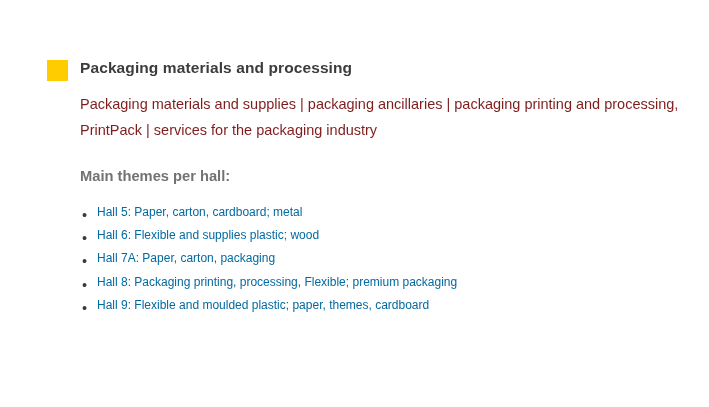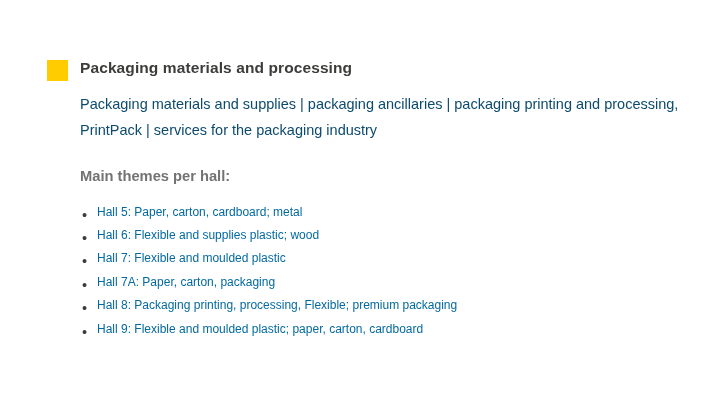--- a/index.html
+++ b/index.html
@@ -45,21 +45,21 @@
     line-height: 1.45;
     letter-spacing: 0.1px;
   }
   .body-block {
     margin-left: 33px;
   }
   .intro {
     margin-top: 11px;
     font-size: 14.5px;
     line-height: 1.78;
-    color: #0c4a6e;
+    color: #7f1d1d;
     max-width: 610px;
   }
   .subheading {
     margin-top: 21px;
     font-size: 14.7px;
     font-weight: bold;
     color: #737373;
     line-height: 1.5;
   }
   ul.halls {
@@ -96,21 +96,20 @@
     </div>
 
     <div class="body-block">
       <p class="intro">Packaging materials and supplies | packaging ancillaries | packaging printing and processing, PrintPack | services for the packaging industry</p>
 
       <div class="subheading">Main themes per hall:</div>
 
       <ul class="halls">
         <li>Hall 5: Paper, carton, cardboard; metal</li>
         <li>Hall 6: Flexible and supplies plastic; wood</li>
-        <li>Hall 7: Flexible and moulded plastic</li>
         <li>Hall 7A: Paper, carton, packaging</li>
         <li>Hall 8: Packaging printing, processing, Flexible; premium packaging</li>
-        <li>Hall 9: Flexible and moulded plastic; paper, carton, cardboard</li>
+        <li>Hall 9: Flexible and moulded plastic; paper, themes, cardboard</li>
       </ul>
     </div>
 
   </div>
 </div>
 
 </body></html>

